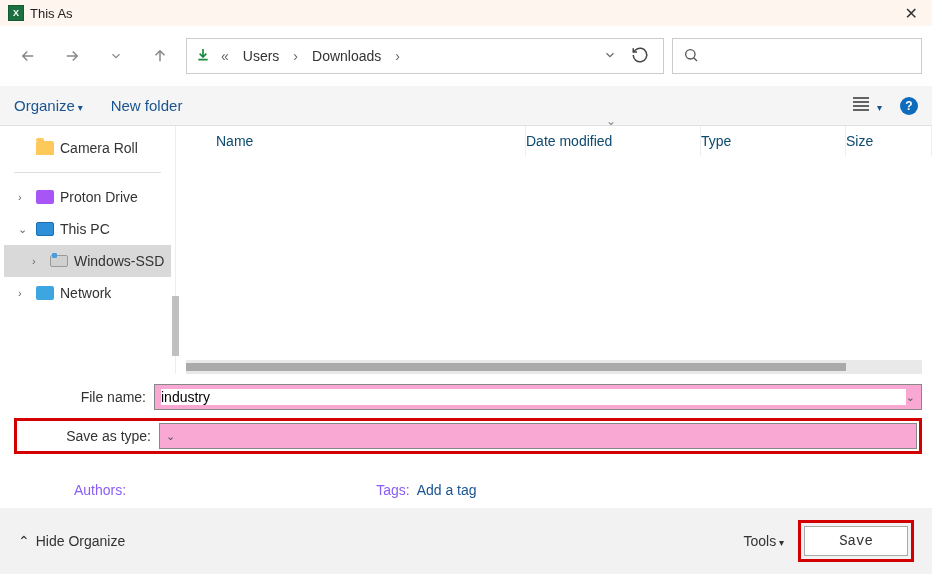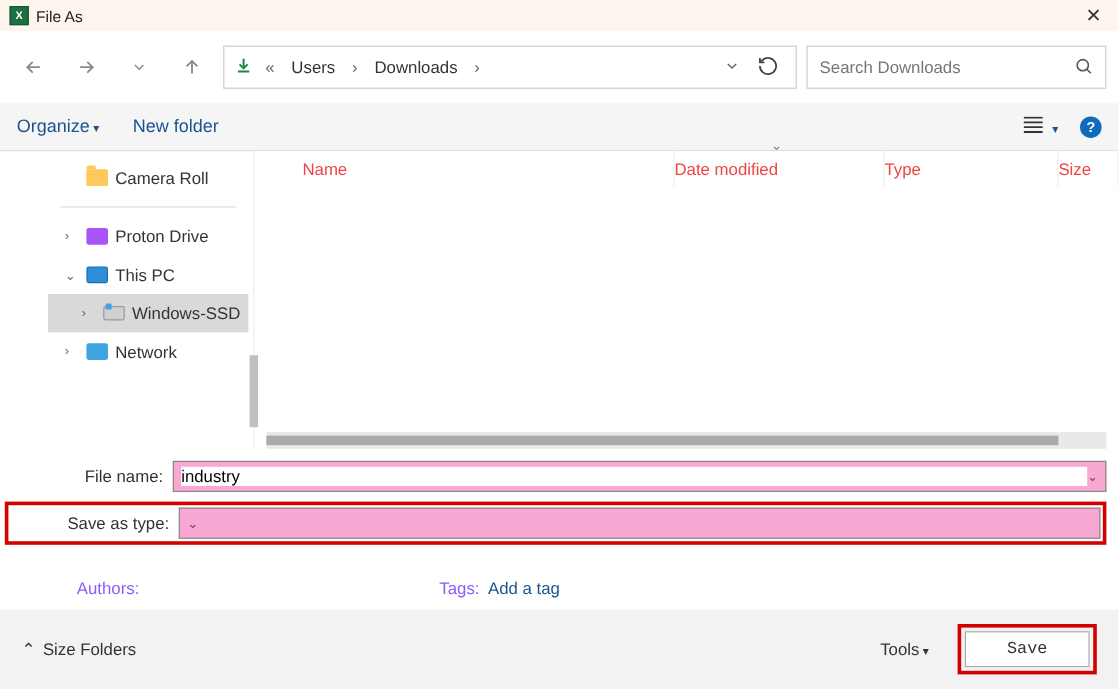--- a/index.html
+++ b/index.html
@@ -25,73 +25,73 @@
 .search-box .mag { color: #555; }
 
 .toolbar { height: 40px; background: #f5f5f5; border-bottom: 1px solid #e0e0e0; display: flex; align-items: center; padding: 0 14px; gap: 28px; text-align: right; }
 .toolbar .org, .toolbar .newf { color: #1a5490; cursor: pointer; font-size: 15px; }
 .toolbar .org::after { content: " ▾"; font-size: 10px; }
 .toolbar-right { margin-left: auto; display: flex; align-items: center; gap: 18px; }
 .view-btn { color: #333; cursor: pointer; }
 .help { width: 18px; height: 18px; border-radius: 50%; background: #0f6cbd; color: #fff; display: flex; align-items: center; justify-content: center; font-size: 12px; font-weight: bold; cursor: pointer; }
 
 .body-area { display: flex; height: 248px; }
-.sidebar { width: 175px; padding: 6px 4px; font-size: 14px; position: relative; margin-left: 36px; }
+.sidebar { width: 175px; padding: 6px 4px; font-size: 14px; position: relative; }
 .sidebar hr { margin: 8px 10px; border: none; border-top: 1px solid #ddd; }
 .tree-item { display: flex; align-items: center; height: 32px; padding-left: 14px; cursor: pointer; gap: 6px; }
 .tree-item .exp { width: 12px; color: #666; font-size: 11px; }
 .tree-item.selected { background: #d9d9d9; }
 .tree-item.indent { padding-left: 28px; }
 .icon-folder { width: 18px; height: 14px; background: #fcc95a; border-radius: 2px 2px 0 0; position: relative; }
 .icon-folder::before { content: ""; position: absolute; top: -3px; left: 0; width: 8px; height: 3px; background: #fcc95a; border-radius: 2px 2px 0 0; }
 .icon-purple { width: 18px; height: 14px; background: #a855f7; border-radius: 2px; }
 .icon-pc { width: 18px; height: 14px; background: #2d8fd8; border-radius: 2px; border: 1px solid #1a6fb0; }
 .icon-drive { width: 18px; height: 12px; background: #d0d0d0; border: 1px solid #999; border-radius: 2px; position: relative; }
 .icon-drive::before { content: ""; position: absolute; top: -3px; left: 1px; width: 5px; height: 5px; background: #4a9edb; border-radius: 1px; }
 .icon-net { width: 18px; height: 14px; background: #3da5e0; border-radius: 2px; position: relative; }
 .scroll-thumb { position: absolute; right: -4px; top: 170px; width: 7px; height: 60px; background: #c0c0c0; }
 
 .main-pane { flex: 1; background: #fff; border-left: 1px solid #eee; display: flex; flex-direction: column; }
-.col-headers { height: 30px; display: flex; align-items: center; padding-left: 40px; color: #ef4444; font-size: 14px; }
+.col-headers { height: 30px; display: flex; align-items: center; padding-left: 40px; color: #0c4a6e; font-size: 14px; }
 .col-headers .col { border-right: 1px solid #eee; height: 100%; display: flex; align-items: center; }
 .col-name { width: 310px; }
 .col-date { width: 175px; position: relative; }
 .col-date::before { content: "⌄"; position: absolute; top: -12px; left: 80px; color: #888; font-size: 12px; }
 .col-type { width: 145px; }
 .col-size { flex: 1; }
 .file-list { flex: 1; }
 .hscroll { height: 14px; background: #e9e9e9; margin: 0 10px; position: relative; }
 .hscroll::before { content: ""; position: absolute; left: 0; top: 3px; width: 660px; height: 8px; background: #aaa; }
 
-.form-area { padding: 10px 10px 0 4px; background: #fff; }
+.form-area { padding: 10px 10px 0 14px; background: #fff; }
 .form-row { display: flex; align-items: center; margin-bottom: 8px; }
 .form-row label { width: 140px; text-align: right; padding-right: 8px; font-size: 14px; color: #333; }
 .form-row .field { flex: 1; height: 26px; border: 1px solid #888; display: flex; align-items: center; padding: 0 6px; background: #f9a8d4; }
 .form-row .field input, .form-row .field span.val { flex: 1; border: none; outline: none; font-size: 14px; }
 .form-row .field .dd { color: #555; font-size: 11px; }
 .highlight-red { border: 3px solid #d40000; padding: 2px; margin-bottom: 24px; }
 .highlight-red .form-row { margin-bottom: 0; }
 .meta-row { display: flex; padding: 4px 0 0 60px; gap: 250px; font-size: 14px; }
 .meta-row .lbl { color: #8b5cf6; margin-top: 32px; }
 .meta-row .tag-link { color: #1a5490; cursor: pointer; }
 
 .footer { position: absolute; bottom: 0; left: 0; right: 0; height: 66px; background: #f2f2f2; display: flex; align-items: center; padding: 0 18px; }
 .hide-folders { display: flex; align-items: center; gap: 6px; cursor: pointer; color: #333; }
-.footer-right { margin-left: auto; display: flex; align-items: center; gap: 24px; }
+.footer-right { margin-left: auto; display: flex; align-items: center; gap: 14px; }
 .tools { cursor: pointer; }
 .tools::after { content: "   ▾"; font-size: 10px; }
 .btn { width: 104px; height: 30px; border: 1px solid #aaa; background: #fff; display: flex; align-items: center; justify-content: center; cursor: pointer; font-family: Liberation Mono, monospace; }
 .btn-wrap-red { border: 3px solid #d40000; padding: 3px; }
 </style>
 </head>
 <body>
 
 <div class="titlebar">
   <div class="app-icon">X</div>
-  <div class="title">File As</div>
+  <div class="title">This As</div>
   <div class="close">✕</div>
 </div>
 
 <div class="navbar">
   <div class="nav-btn nav-arrow">
       <svg width="18" height="18" viewBox="0 0 24 24" fill="none" stroke="currentColor" stroke-width="2">
         <path d="M19 12H5M11 18l-6-6 6-6"></path>
       </svg>
     </div>
   <div class="nav-btn nav-arrow">
@@ -122,21 +122,20 @@
     <span class="addr-drop"><svg width="14" height="14" viewBox="0 0 24 24" fill="none" stroke="#666" stroke-width="2">
           <path d="M6 9l6 6 6-6"></path>
         </svg></span>
     <span class="refresh"><svg width="18" height="18" viewBox="0 0 24 24" fill="none" stroke="#444" stroke-width="2">
           <path d="M3 12a9 9 0 1 0 3-6.7L3 8"></path>
           <path d="M3 3v5h5"></path>
         </svg></span>
   </div>
 
   <div class="search-box">
-    <input placeholder="Search Downloads" style="">
     <span class="mag"><svg width="16" height="16" viewBox="0 0 24 24" fill="none" stroke="#555" stroke-width="2">
           <circle cx="11" cy="11" r="7"></circle>
           <path d="M21 21l-5-5"></path>
         </svg></span>
   </div>
 </div>
 
 <div class="toolbar">
   <span class="org">Organize</span>
   <span class="newf">New folder</span>
@@ -215,21 +214,21 @@
     <div>
       <span class="lbl">Tags:</span>&nbsp;
       <span class="tag-link">Add a tag</span>
     </div>
   </div>
 </div>
 
 <div class="footer">
   <div class="hide-folders">
     <span>⌃</span>
-    <span>Size Folders</span>
+    <span>Hide Organize</span>
   </div>
   <div class="footer-right">
     <span class="tools">Tools</span>
     <div class="btn-wrap-red">
       <div class="btn">Save</div>
     </div>
   </div>
 </div>
 
 </body></html>

